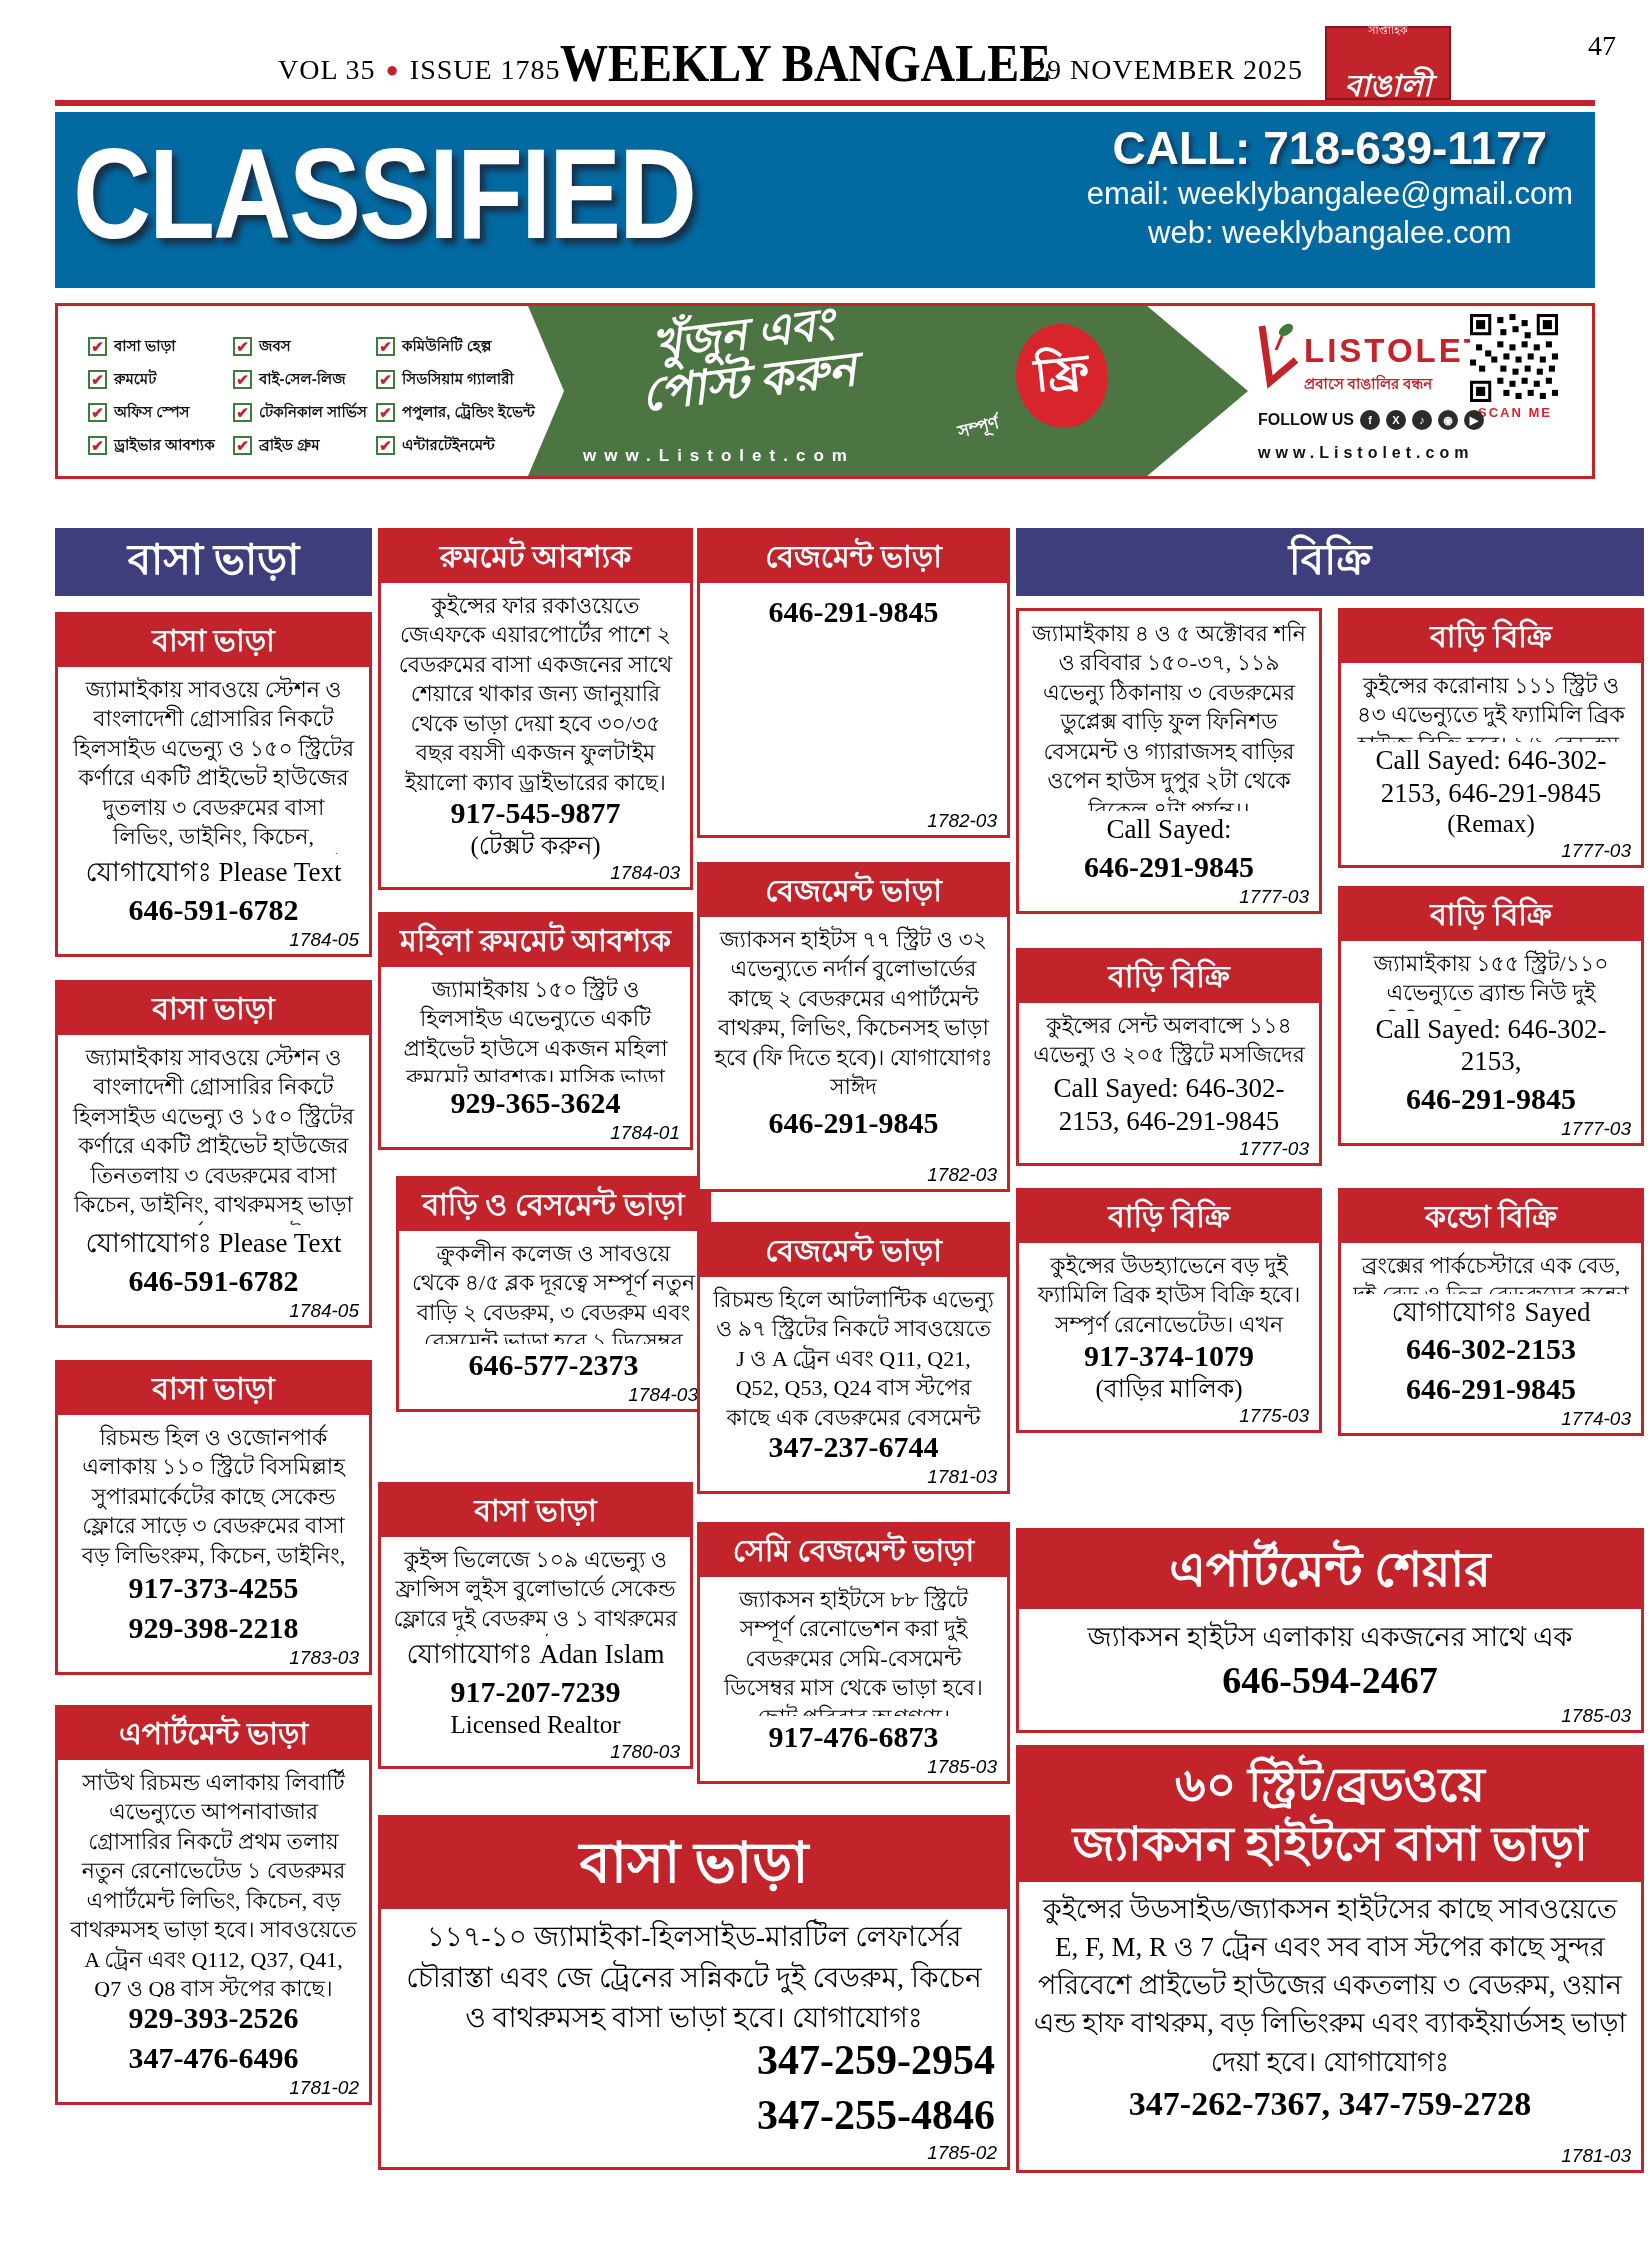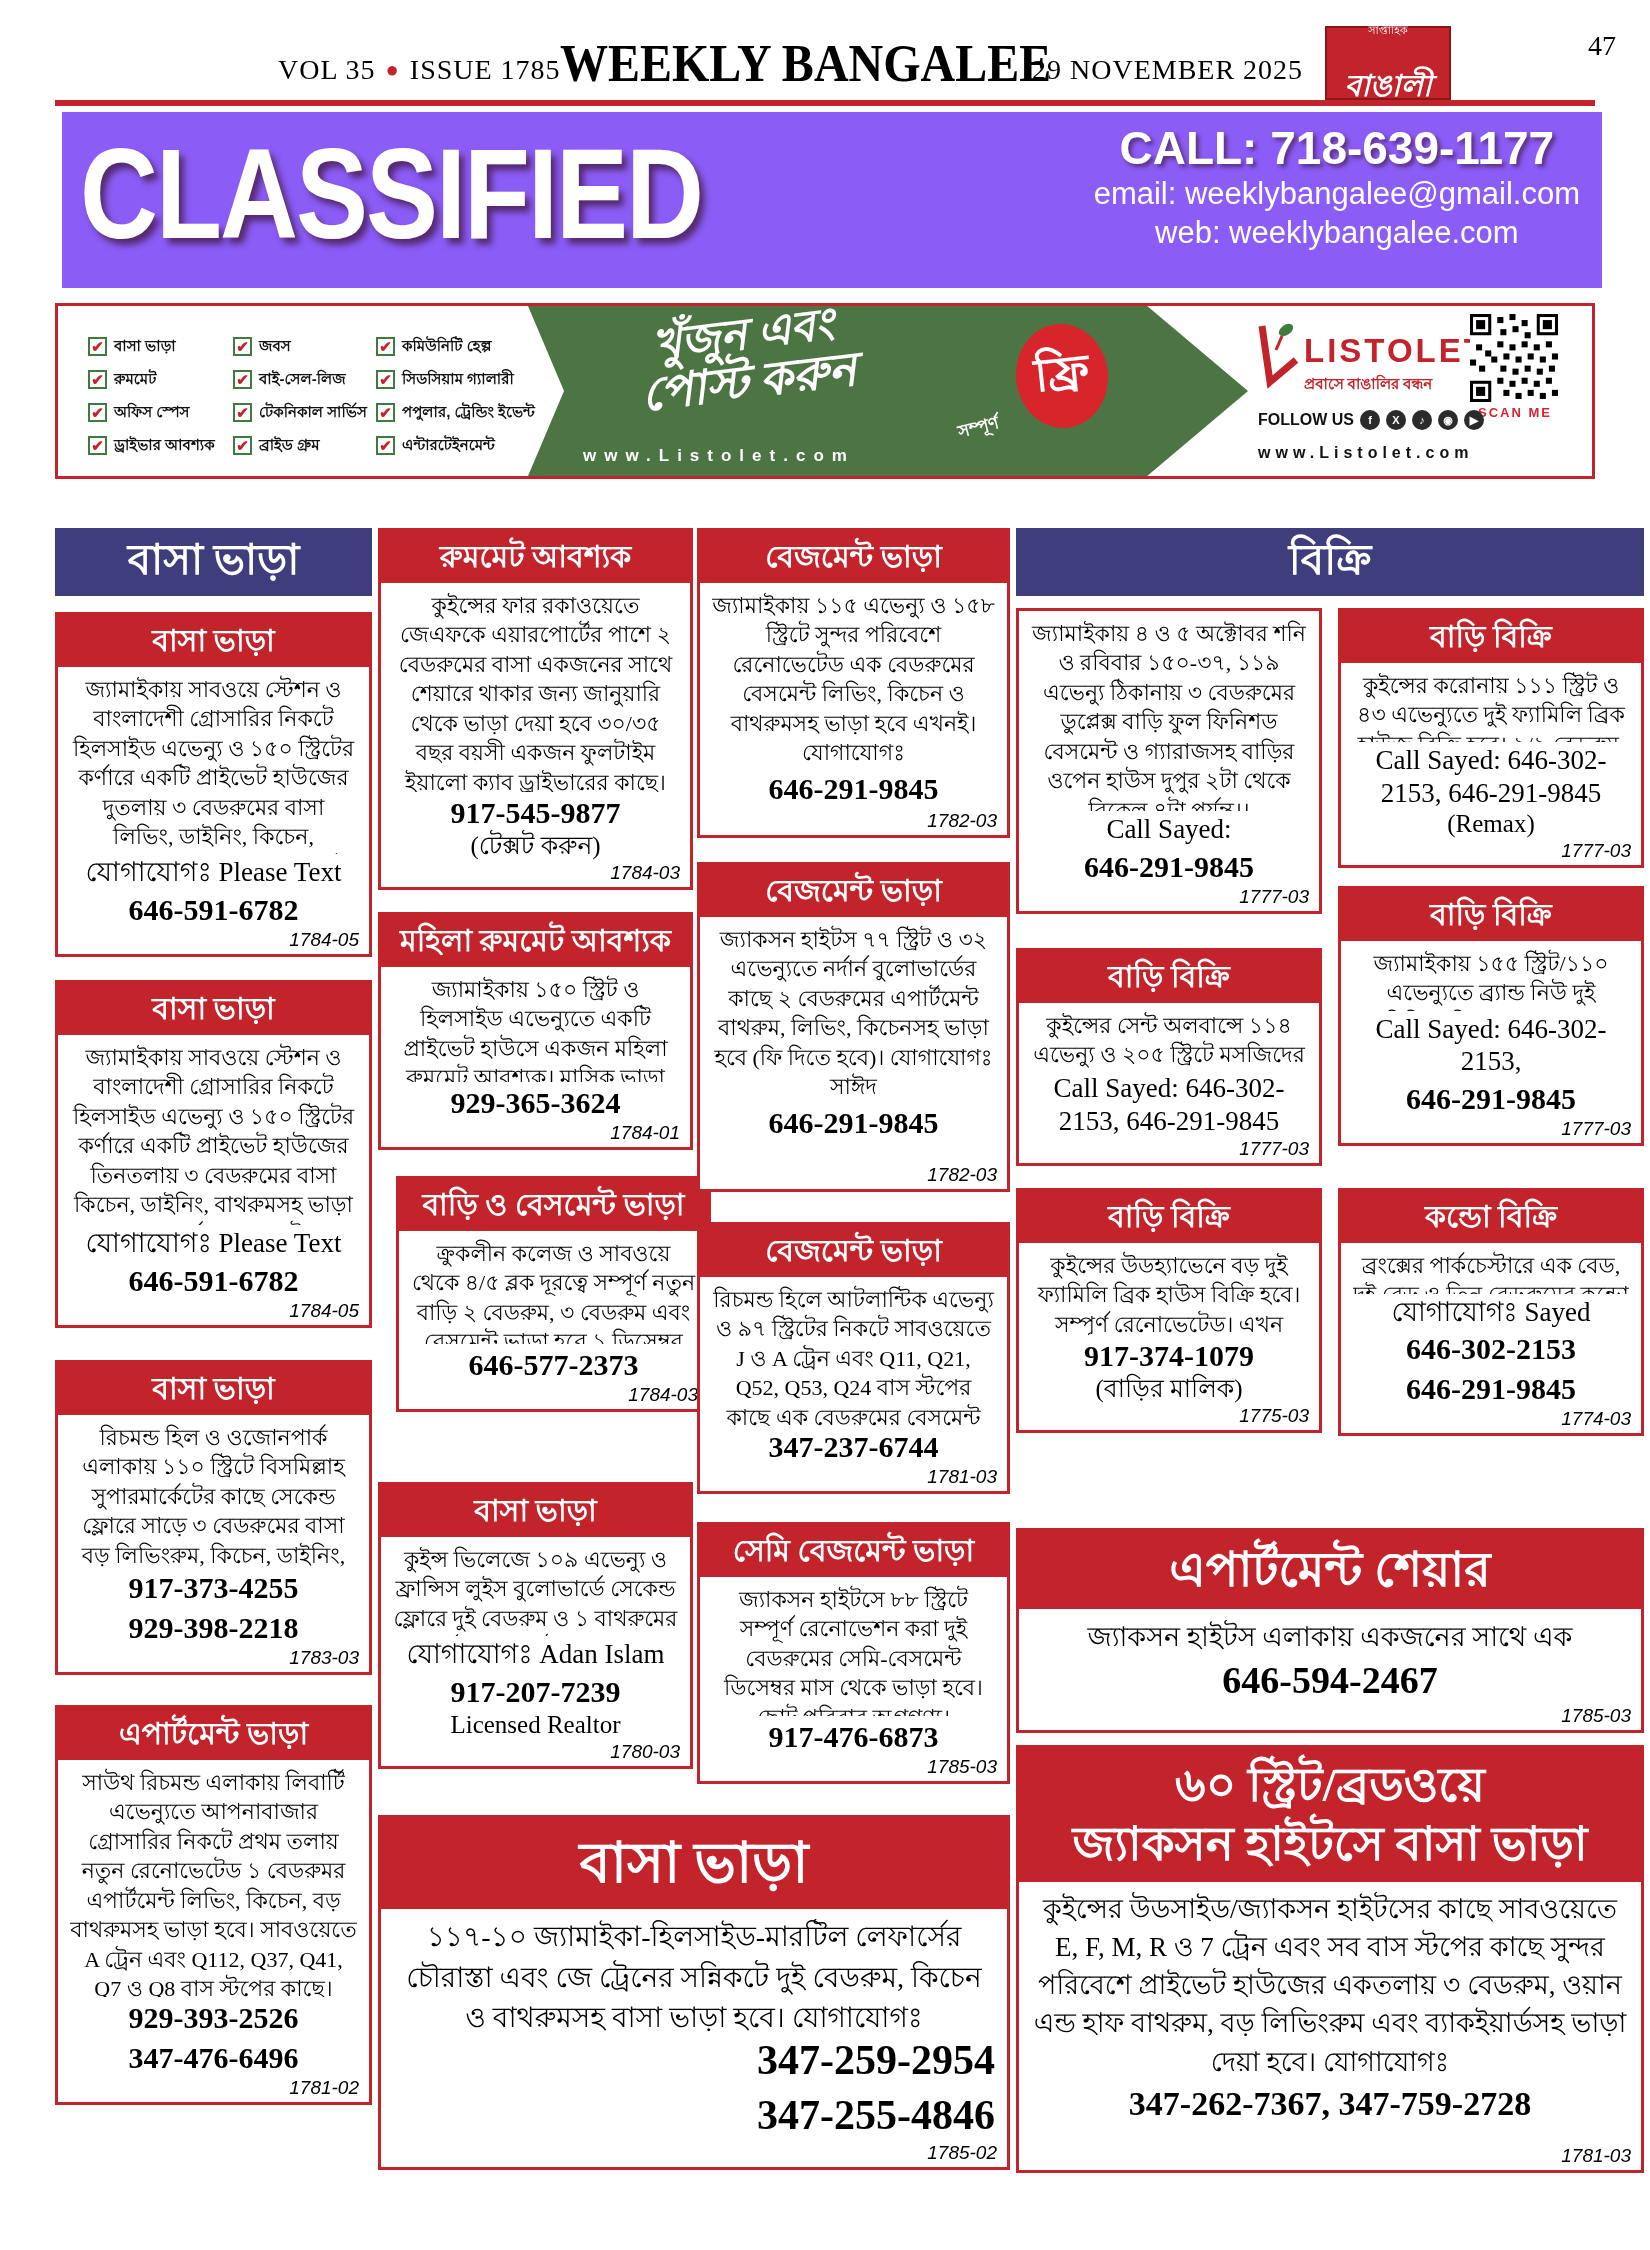--- a/index.html
+++ b/index.html
@@ -15,21 +15,21 @@
   .mast-title{left:560px;top:36px;font-size:48px;font-weight:bold;letter-spacing:0px;transform:scaleY(1.08);}
   .mast-date{left:1032px;top:54px;font-size:28px;letter-spacing:1px;}
   .logo{left:1325px;top:26px;width:122px;height:70px;background:#c3232b;border:2px solid #8d1418;
         display:flex;flex-direction:column;align-items:center;justify-content:center;color:#fff;gap:33px;}
   .logo-top{font-size:11px;line-height:1;}
   .logo-main{font-size:30px;font-weight:bold;font-style:italic;line-height:1.1;}
   .pageno{left:1588px;top:30px;font-size:28px;}
   .rule{left:55px;top:100px;width:1540px;height:6px;background:#c3232b;}
 
   
-  .banner{left:55px;top:112px;width:1540px;height:176px;background:#8b5cf6;margin-left:7px;}
+  .banner{left:55px;top:112px;width:1540px;height:176px;background:#0369a1;}
   .banner-title{position:absolute;left:18px;top:8px;font-family:"Liberation Sans",sans-serif;
     font-weight:900;font-size:108px;letter-spacing:-2px;color:#fff;transform:scaleY(1.18);transform-origin:left top;
     text-shadow:5px 5px 6px rgba(40,0,0,.55);white-space:nowrap;}
   .banner-right{position:absolute;right:22px;top:10px;text-align:center;color:#fff;}
   .banner-call{font-family:"Liberation Sans",sans-serif;font-weight:900;font-size:46px;line-height:1.15;
     text-shadow:3px 3px 4px rgba(40,0,0,.5);}
   .banner-email,.banner-web{font-family:"Liberation Sans",sans-serif;font-size:31px;line-height:1.25;}
 
   
   .strip{left:55px;top:303px;width:1540px;height:176px;background:#fff;border:3px solid #c3232b;box-sizing:border-box;}
@@ -329,21 +329,20 @@
     <div class="contact">যোগাযোগঃ Adan Islam</div>
     <div class="phone">917-207-7239</div>
     <div class="note">Licensed Realtor</div>
     <div class="ref">1780-03</div>
   </div>
 </div>
 
 <div class="card" style="left:697px;top:528px;width:313px;height:310px">
   <div class="card-head">বেজমেন্ট ভাড়া</div>
   <div class="card-body">
-    <div class="txt">জ্যামাইকায় ১১৫ এভেন্যু ও ১৫৮ স্ট্রিটে সুন্দর পরিবেশে রেনোভেটেড এক বেডরুমের বেসমেন্ট লিভিং, কিচেন ও বাথরুমসহ ভাড়া হবে এখনই। যোগাযোগঃ</div>
     <div class="phone">646-291-9845</div>
     <div class="ref">1782-03</div>
   </div>
 </div>
 
 <div class="card" style="left:697px;top:862px;width:313px;height:330px">
   <div class="card-head">বেজমেন্ট ভাড়া</div>
   <div class="card-body">
     <div class="txt">জ্যাকসন হাইটস ৭৭ স্ট্রিট ও ৩২ এভেন্যুতে নর্দার্ন বুলোভার্ডের কাছে ২ বেডরুমের এপার্টমেন্ট বাথরুম, লিভিং, কিচেনসহ ভাড়া হবে (ফি দিতে হবে)। যোগাযোগঃ সাঈদ</div>
     <div class="phone">646-291-9845</div>

